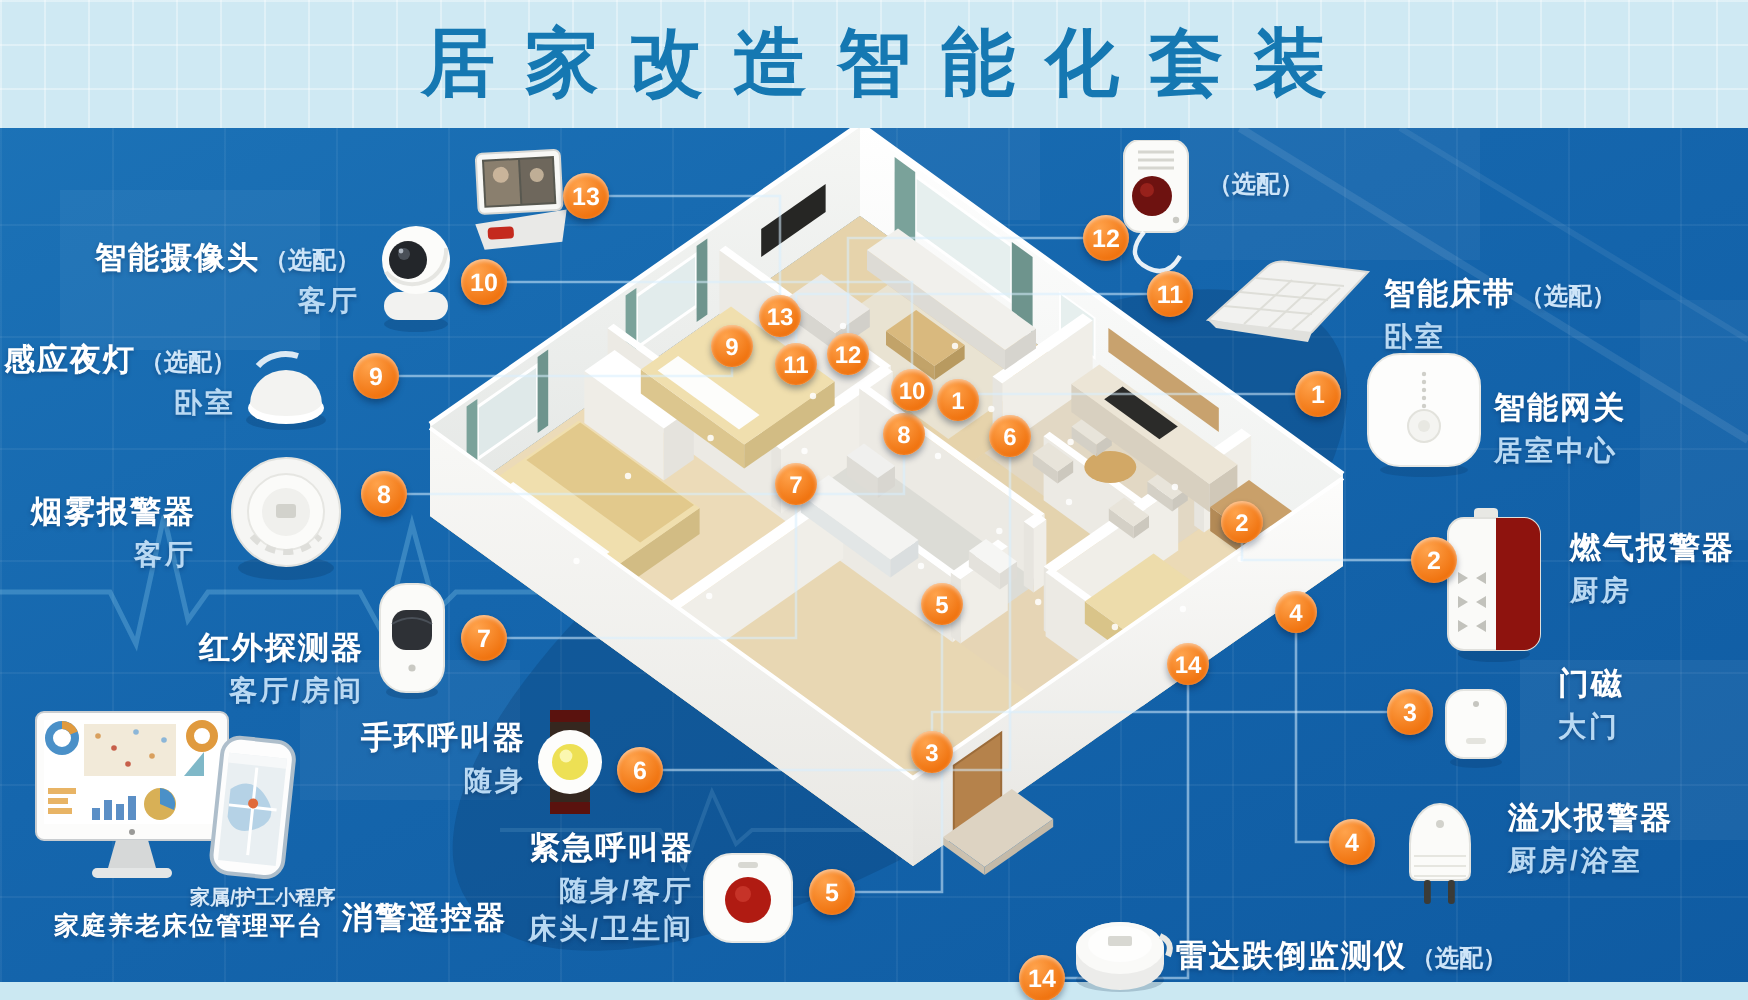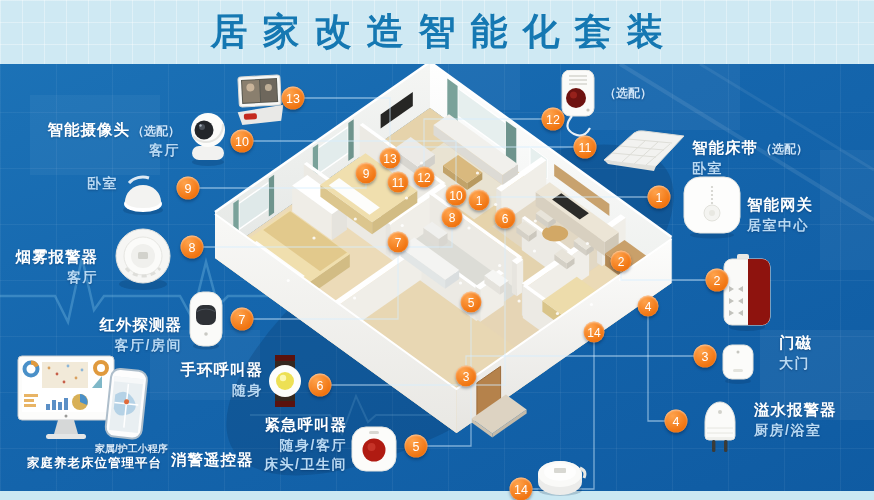--- a/index.html
+++ b/index.html
@@ -20,21 +20,21 @@
   svg#scene{position:absolute;left:0;top:0;}
   .label{position:absolute;color:#fff;line-height:1.15;text-shadow:0 1px 2px rgba(0,30,70,.35);white-space:nowrap;z-index:3;}
   .lab-left{text-align:right;}
   .lab-right{text-align:left;}
   .nm{font-size:15.5px;font-weight:bold;letter-spacing:1px;}
   .opt{font-size:12px;font-weight:bold;color:#cde4f8;margin-left:2px;letter-spacing:0;}
   .loc{font-size:14px;font-weight:bold;color:#b9d9f3;margin-top:3px;letter-spacing:1.5px;}
   .devicon{position:absolute;z-index:2;}
   .badge{position:absolute;width:23px;height:23px;border-radius:50%;z-index:5;
     background:radial-gradient(circle at 35% 28%,#ffa34c,#f0730f 72%);
-    color:#fff;font-weight:normal;font-size:12.5px;display:flex;align-items:center;justify-content:center;
+    color:#fff;font-weight:bold;font-size:12.5px;display:flex;align-items:center;justify-content:center;
     transform:translate(-50%,-50%);
     box-shadow:0 2px 3px rgba(0,20,50,.35), inset 0 1px 2px rgba(255,255,255,.55);}
   .badge.sm{width:21px;height:21px;font-size:12px;}
   .caption{position:absolute;color:#fff;font-weight:bold;z-index:3;text-shadow:0 1px 2px rgba(0,30,70,.35);white-space:nowrap;}
 </style>
 </head>
 <body>
 
 <div class="stage">
   <div class="gridlayer"></div>
@@ -234,20 +234,21 @@
 
   <div class="title-band">
     <h1>居家改造智能化套装</h1>
   </div>
 
   <div class="label lab-left" style="right:694px;top:121px">
     <div><span class="nm">智能摄像头</span><span class="opt">（选配）</span></div>
     <div class="loc">客厅</div>
   </div>
   <div class="label lab-left" style="right:756px;top:172px">
+    <div><span class="nm">感应夜灯</span><span class="opt">（选配）</span></div>
     <div class="loc">卧室</div>
   </div>
   <div class="label lab-left" style="right:776px;top:248px">
     <div><span class="nm">烟雾报警器</span></div>
     <div class="loc">客厅</div>
   </div>
   <div class="label lab-left" style="right:692px;top:316px">
     <div><span class="nm">红外探测器</span></div>
     <div class="loc">客厅/房间</div>
   </div>
@@ -268,27 +269,34 @@
     <div><span class="opt">（选配）</span></div>
   </div>
   <div class="label lab-right" style="left:692px;top:139px">
     <div><span class="nm">智能床带</span><span class="opt">（选配）</span></div>
     <div class="loc">卧室</div>
   </div>
   <div class="label lab-right" style="left:747px;top:196px">
     <div><span class="nm">智能网关</span></div>
     <div class="loc">居室中心</div>
   </div>
+  <div class="label lab-right" style="left:785px;top:266px">
+    <div><span class="nm">燃气报警器</span></div>
+    <div class="loc">厨房</div>
+  </div>
   <div class="label lab-right" style="left:779px;top:334px">
     <div><span class="nm">门磁</span></div>
     <div class="loc">大门</div>
   </div>
   <div class="label lab-right" style="left:754px;top:401px">
     <div><span class="nm">溢水报警器</span></div>
     <div class="loc">厨房/浴室</div>
+  </div>
+  <div class="label lab-right" style="left:588px;top:470px">
+    <div><span class="nm">雷达跌倒监测仪</span><span class="opt">（选配）</span></div>
   </div>
 
   <div class="caption" style="left:95px;top:442px;font-size:10px;color:#d7e8f7;">家属/护工小程序</div>
   <div class="caption" style="left:27px;top:455px;font-size:12.5px;letter-spacing:1px;">家庭养老床位管理平台</div>
 
   <svg class="devicon" style="left:229px;top:73px;transform:rotate(-3deg)" width="60" height="52" viewBox="0 0 60 52">
     <path d="M8,38 L54,33 L51,49 L12,51 Z" fill="#e9e9e7"></path>
     <rect x="10" y="3" width="42" height="30" rx="3" fill="#f8f8f6" stroke="#d8d8d4"></rect>
     <rect x="13" y="6" width="36" height="24" fill="#585850"></rect>
     <rect x="14" y="7" width="17" height="22" fill="#8a7f6e"></rect>

